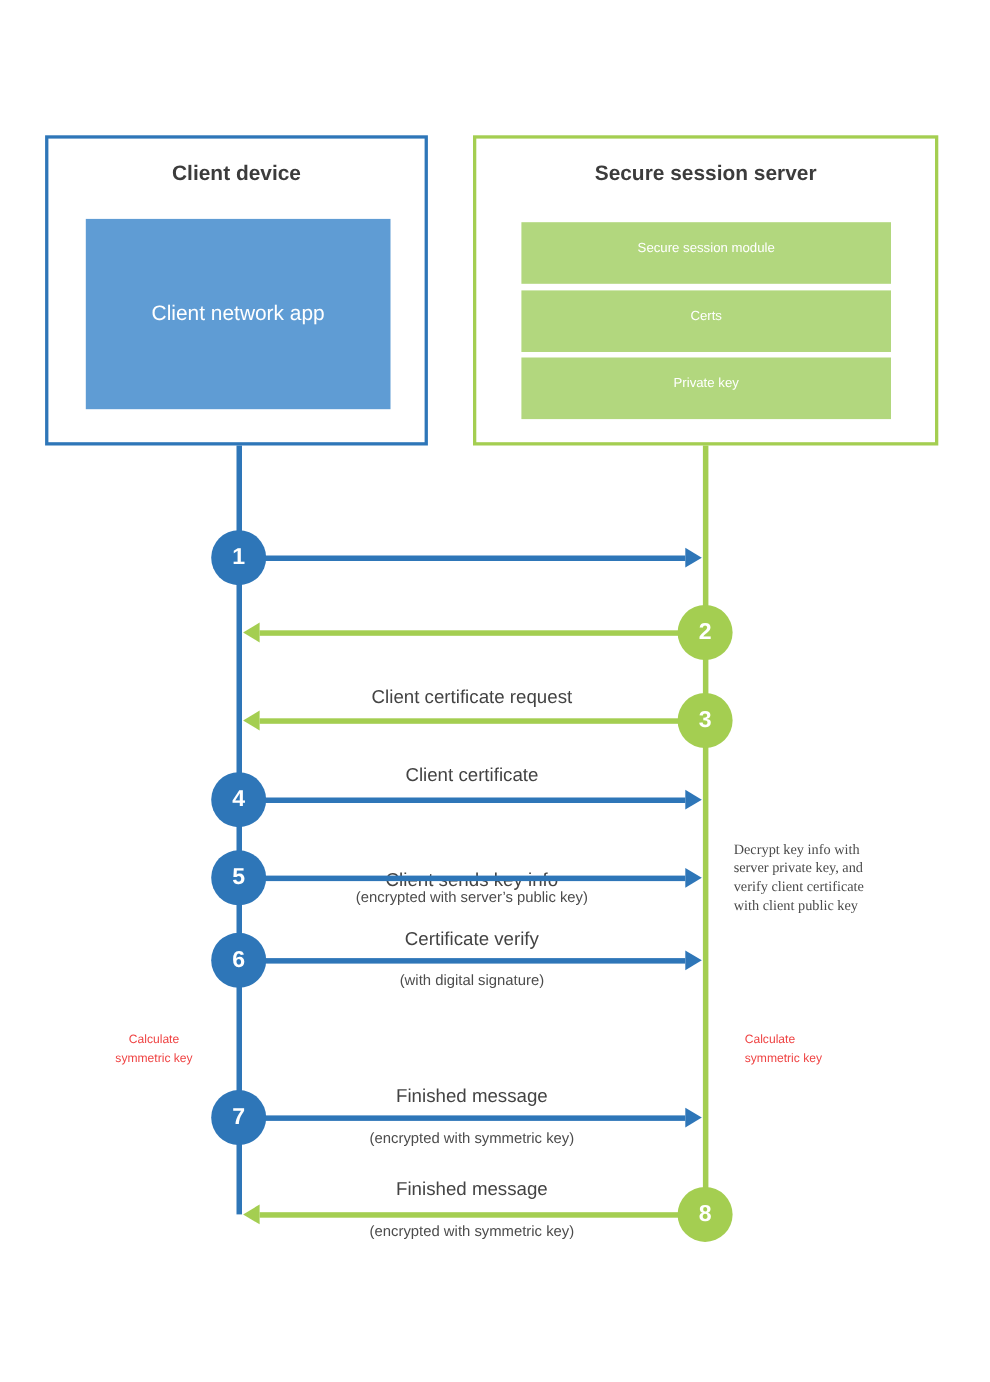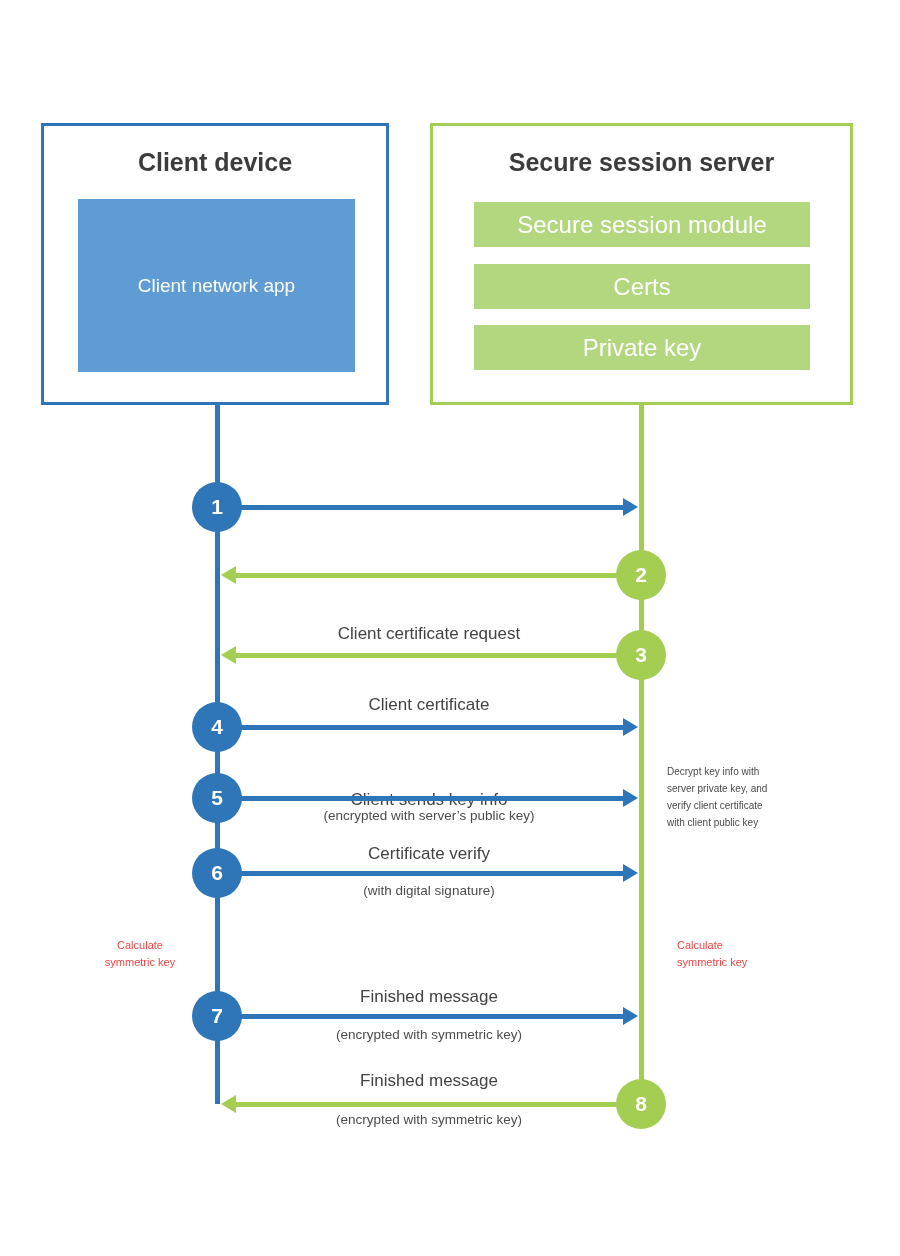--- a/index.html
+++ b/index.html
@@ -10,30 +10,30 @@
   .abs{position:absolute;}
   #page-title{
     left:36px;top:30px;font-size:25px;font-weight:300;color:#4f4f4f;letter-spacing:0.2px;
   }
   
   .actor-box{box-sizing:border-box;background:#ffffff;}
   #client-box{left:41px;top:123px;width:348px;height:282px;border:3px solid #2e76b8;}
   #server-box{left:430px;top:123px;width:423px;height:282px;border:3px solid #a4ce51;}
   .actor-heading{
     position:absolute;left:0;top:22px;width:100%;text-align:center;
-    font-size:25px;font-weight:700;color:#3c3c3c;
+    font-size:19px;font-weight:700;color:#3c3c3c;
   }
   #client-app{
     left:78px;top:199px;width:277px;height:173px;background:#5f9cd4;
     display:flex;align-items:center;justify-content:center;text-align:center;
     color:#ffffff;font-size:19px;line-height:27px;padding:0 40px;box-sizing:border-box;
   }
   .server-bar{
-    left:474px;width:336px;height:45px;background:#b2d77e;color:#ffffff;
-    font-size:24px;text-align:center;line-height:46px;
+    left:474px;width:336px;height:56px;background:#b2d77e;color:#ffffff;
+    font-size:12px;text-align:center;line-height:46px;
   }
   
   .lifeline{width:5px;top:405px;height:699px;}
   #client-lifeline{left:215px;background:#2e76b8;}
   #server-lifeline{left:639px;background:#a4ce51;}
   
   .msg-label{
     left:217px;width:424px;text-align:center;font-size:17px;color:#434343;
   }
   .msg-sub{
@@ -45,21 +45,21 @@
   .arrow-head{width:0;height:0;border-top:9px solid transparent;border-bottom:9px solid transparent;}
   .arrow-head.right{left:623px;border-left:15px solid #2e76b8;}
   .arrow-head.left{left:221px;border-right:15px solid #a4ce51;}
   .step-circle{
     width:50px;height:50px;border-radius:50%;color:#ffffff;font-size:21px;font-weight:700;
     text-align:center;line-height:50px;
   }
   .step-circle.blue{background:#2e76b8;left:192px;}
   .step-circle.green{background:#a4ce51;left:616px;}
   
-  #decrypt-note{left:667px;top:763px;width:170px;font-size:10px;line-height:17px;color:#4a4a4a;}
+  #decrypt-note{left:667px;top:763px;width:170px;font-size:13px;line-height:17px;color:#4a4a4a;font-family:Liberation Serif, serif;}
   .calc-note{top:937px;width:130px;font-size:11px;line-height:17px;color:#ef4444;}
   #calc-left{left:75px;text-align:center;}
   #calc-right{left:677px;text-align:left;}
 </style>
 </head>
 <body>
 
 <div id="canvas">
 
 

